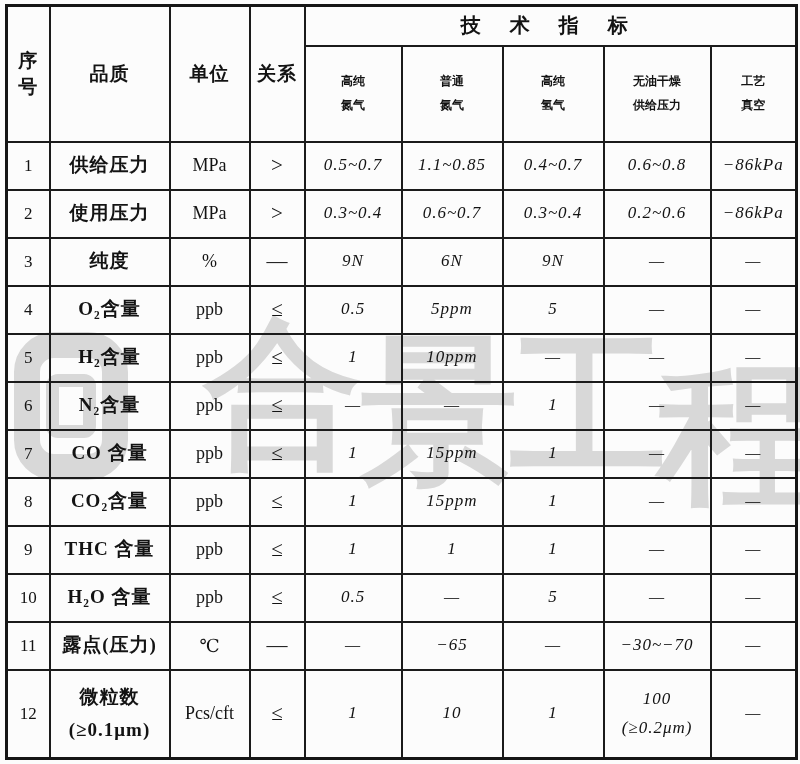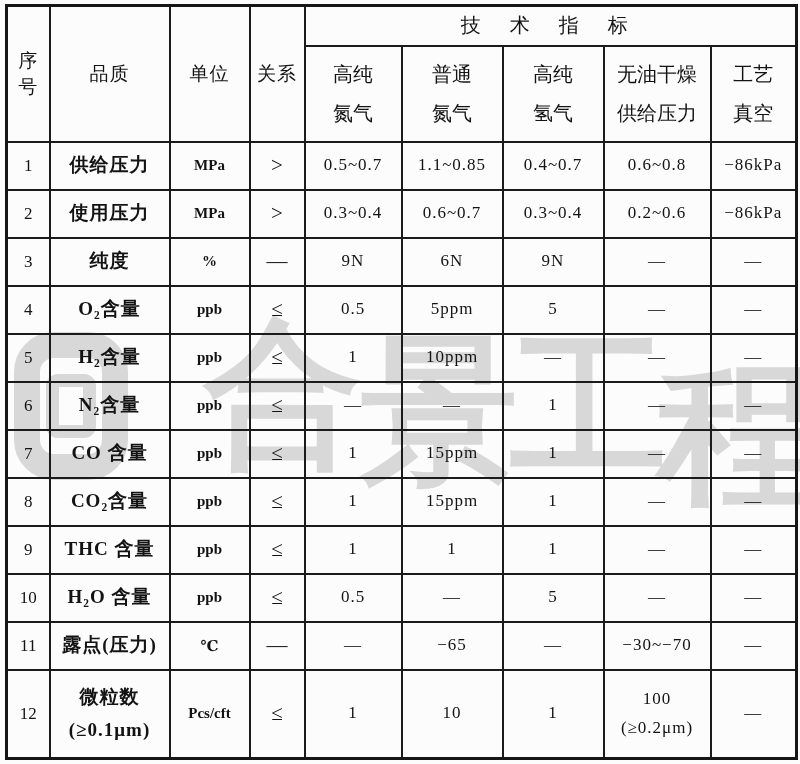--- a/index.html
+++ b/index.html
@@ -41,33 +41,33 @@
     width:790px;border-collapse:collapse;background:transparent;
     table-layout:fixed;
   }
   table.spec{border:3px solid #161616;}
   .spec th,.spec td{
     border:2px solid #1b1b1b;
     text-align:center;vertical-align:middle;
     padding:0 2px;background:transparent;
     white-space:pre-line;
   }
-  .spec th{font-weight:normal;}
+  .spec th{font-weight:bold;}
   tr.band-row{height:40px;}
   th.band-title{font-size:20px;letter-spacing:12px;}
   tr.subhead-row{height:96px;}
-  tr.subhead-row th{font-size:20px;line-height:1.95;}
+  tr.subhead-row th{font-size:12px;line-height:1.95;}
   th.corner{font-size:19px;letter-spacing:1px;}
   tbody tr{height:48px;}
   tbody tr.tall{height:89px;}
   td.no{font-size:17px;font-family:"Liberation Serif","DejaVu Serif",serif;}
   td.item{font-size:19px;font-weight:bold;letter-spacing:1px;line-height:1.7;}
-  td.unit{font-size:15px;font-weight:bold;}
+  td.unit{font-size:18px;}
   td.rel{font-size:21px;}
-  td.val{font-size:17px;letter-spacing:1px;line-height:1.7;}
+  td.val{font-size:17px;letter-spacing:1px;line-height:1.7;font-style:italic;}
 </style>
 </head>
 <body>
 
 <div class="page">
 
   <div class="watermark">
     <div class="wm-logo">
       <div class="wm-logo-inner"></div>
     </div>

